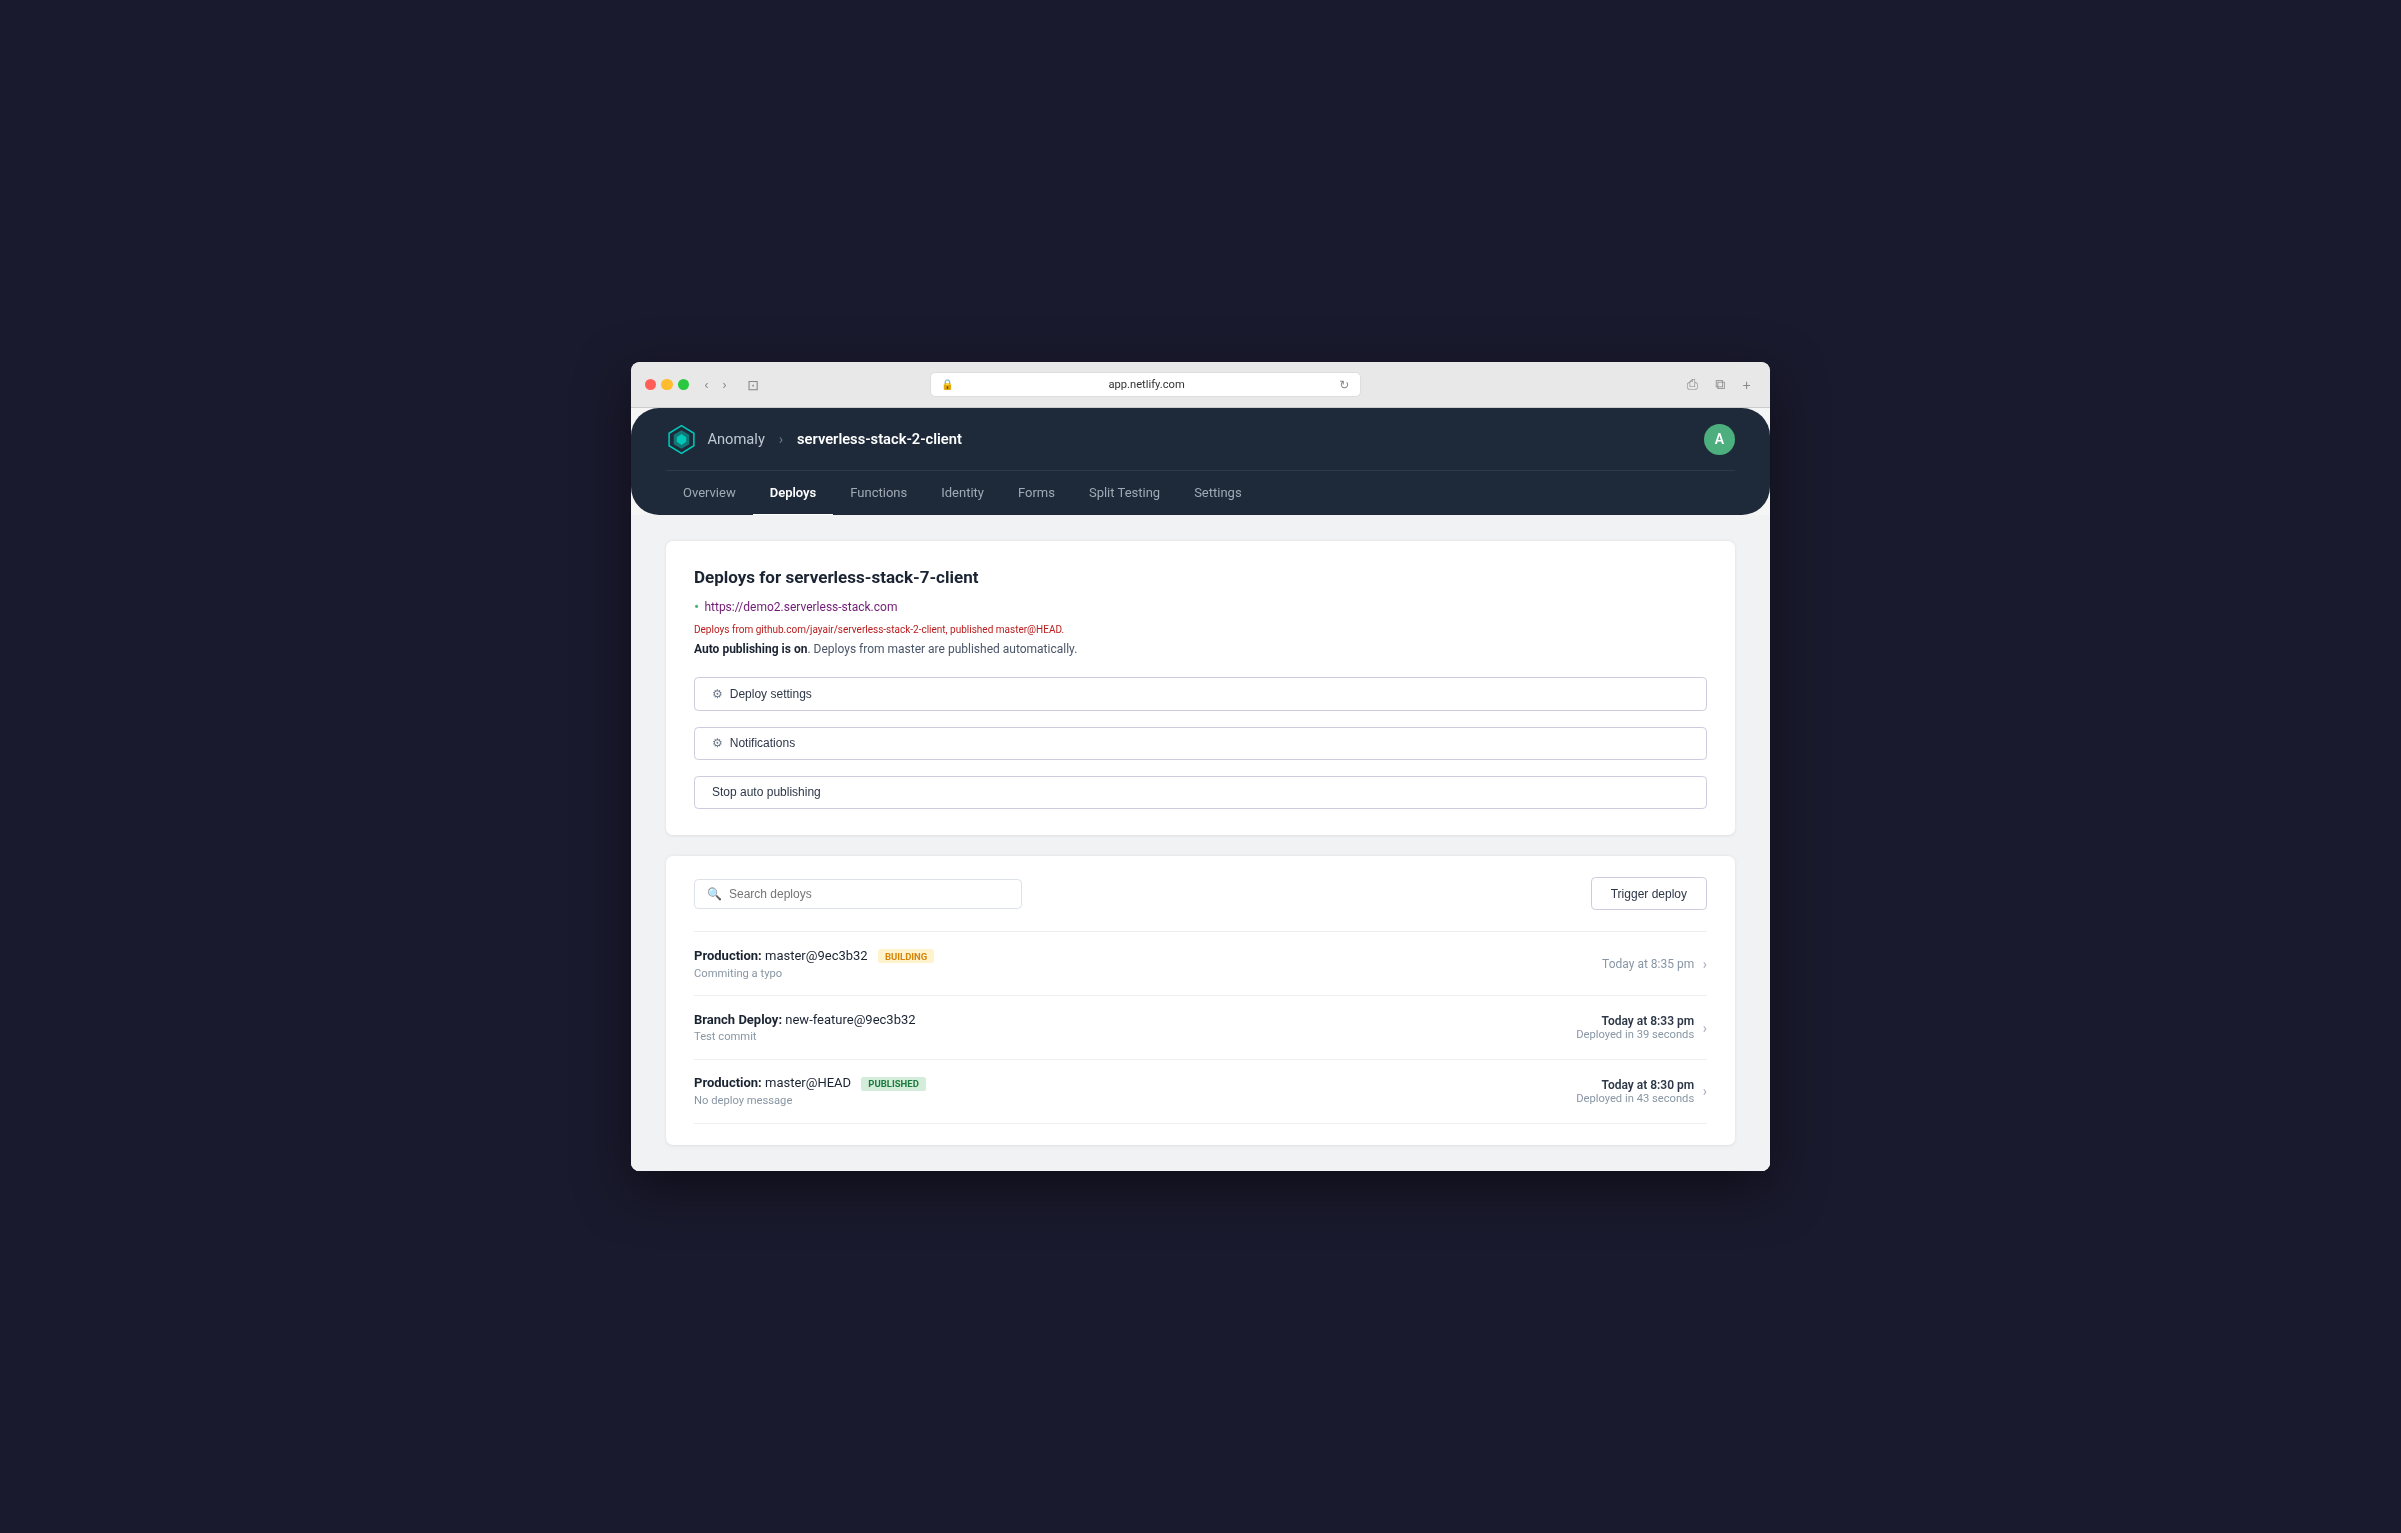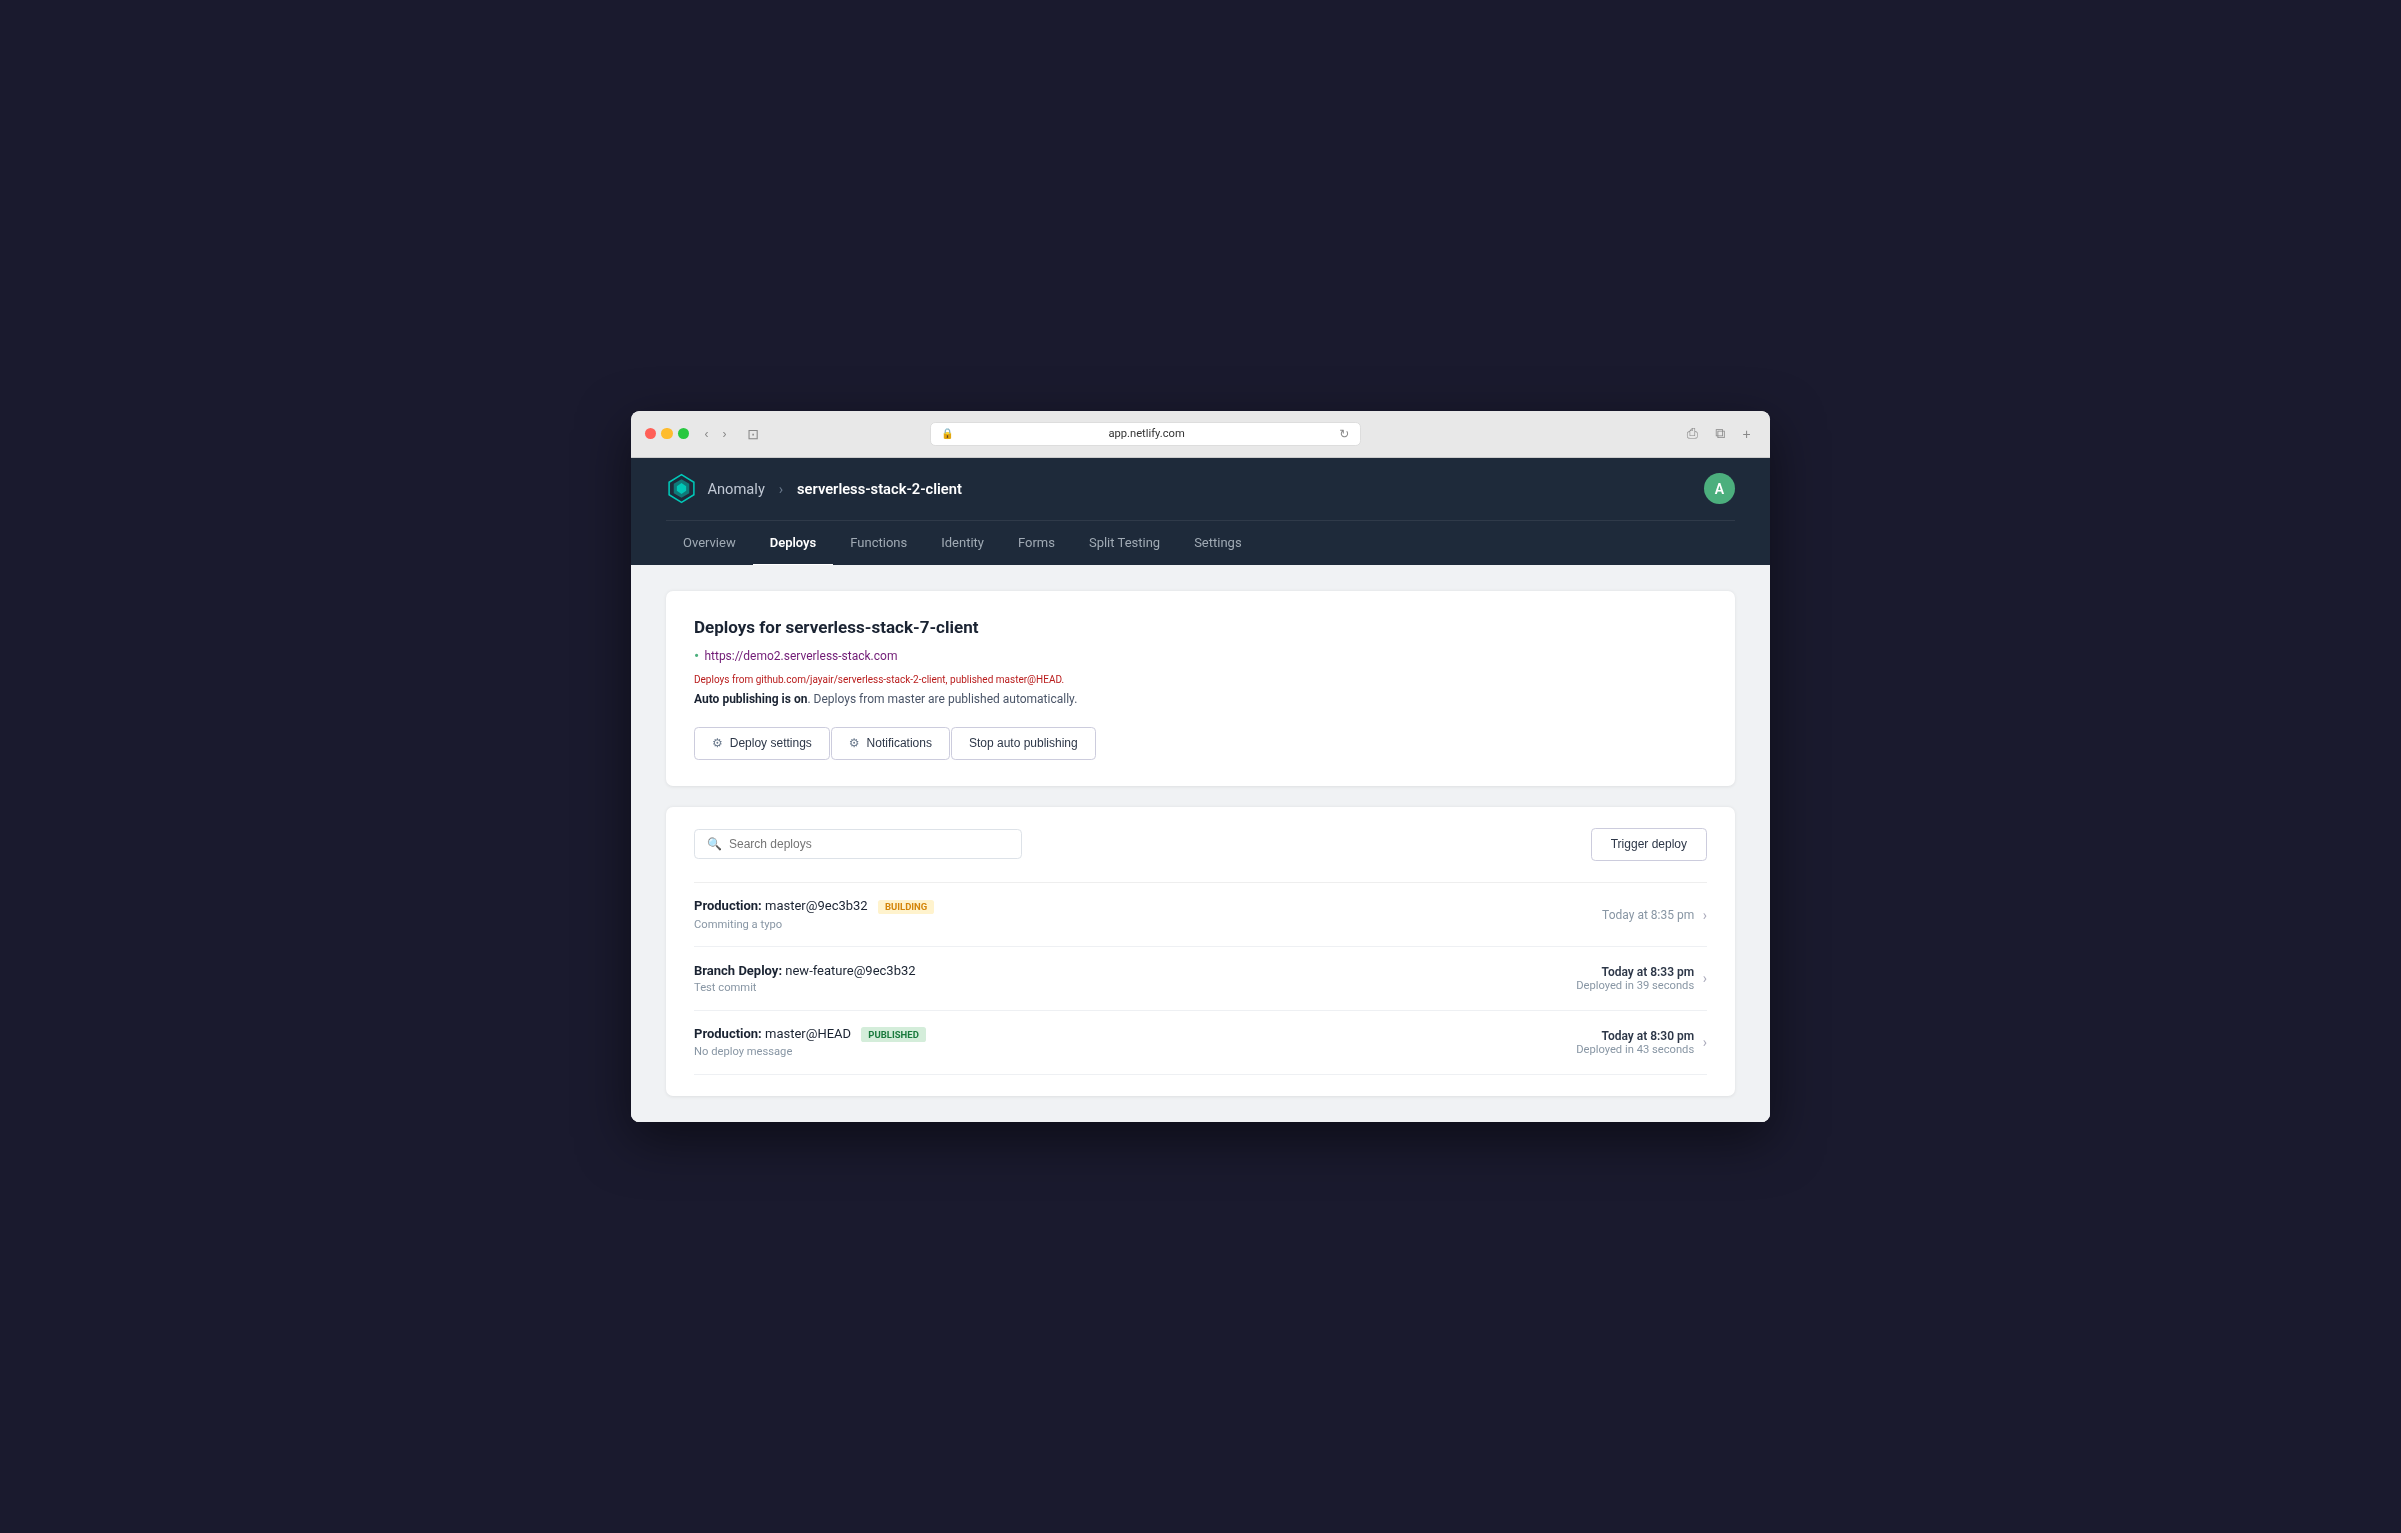--- a/index.html
+++ b/index.html
@@ -119,20 +119,21 @@
     
     .app {
       background: #f5f5f5;
       min-height: 604px;
     }
 
     
     .header {
       background: #1e2a3a;
       padding: 0 35px;
+      border-radius: 28px;
     }
 
     .header-top {
       display: flex;
       align-items: center;
       padding: 15.5px 0;
       justify-content: space-between;
     }
 
     .header-left {
@@ -251,21 +252,22 @@
       margin-bottom: 21px;
     }
 
     .auto-publishing-text strong {
       font-weight: 700;
       color: #1a2332;
     }
 
     .card-actions {
       display: flex;
-      gap: 1px;
+      gap: 16px;
+      flex-direction: column;
     }
 
     .btn {
       padding: 8.6px 17px;
       border-radius: 4.3px;
       font-size: 12px;
       cursor: pointer;
       border: 0.9px solid #ccd;
       background: white;
       color: #2d3748;

